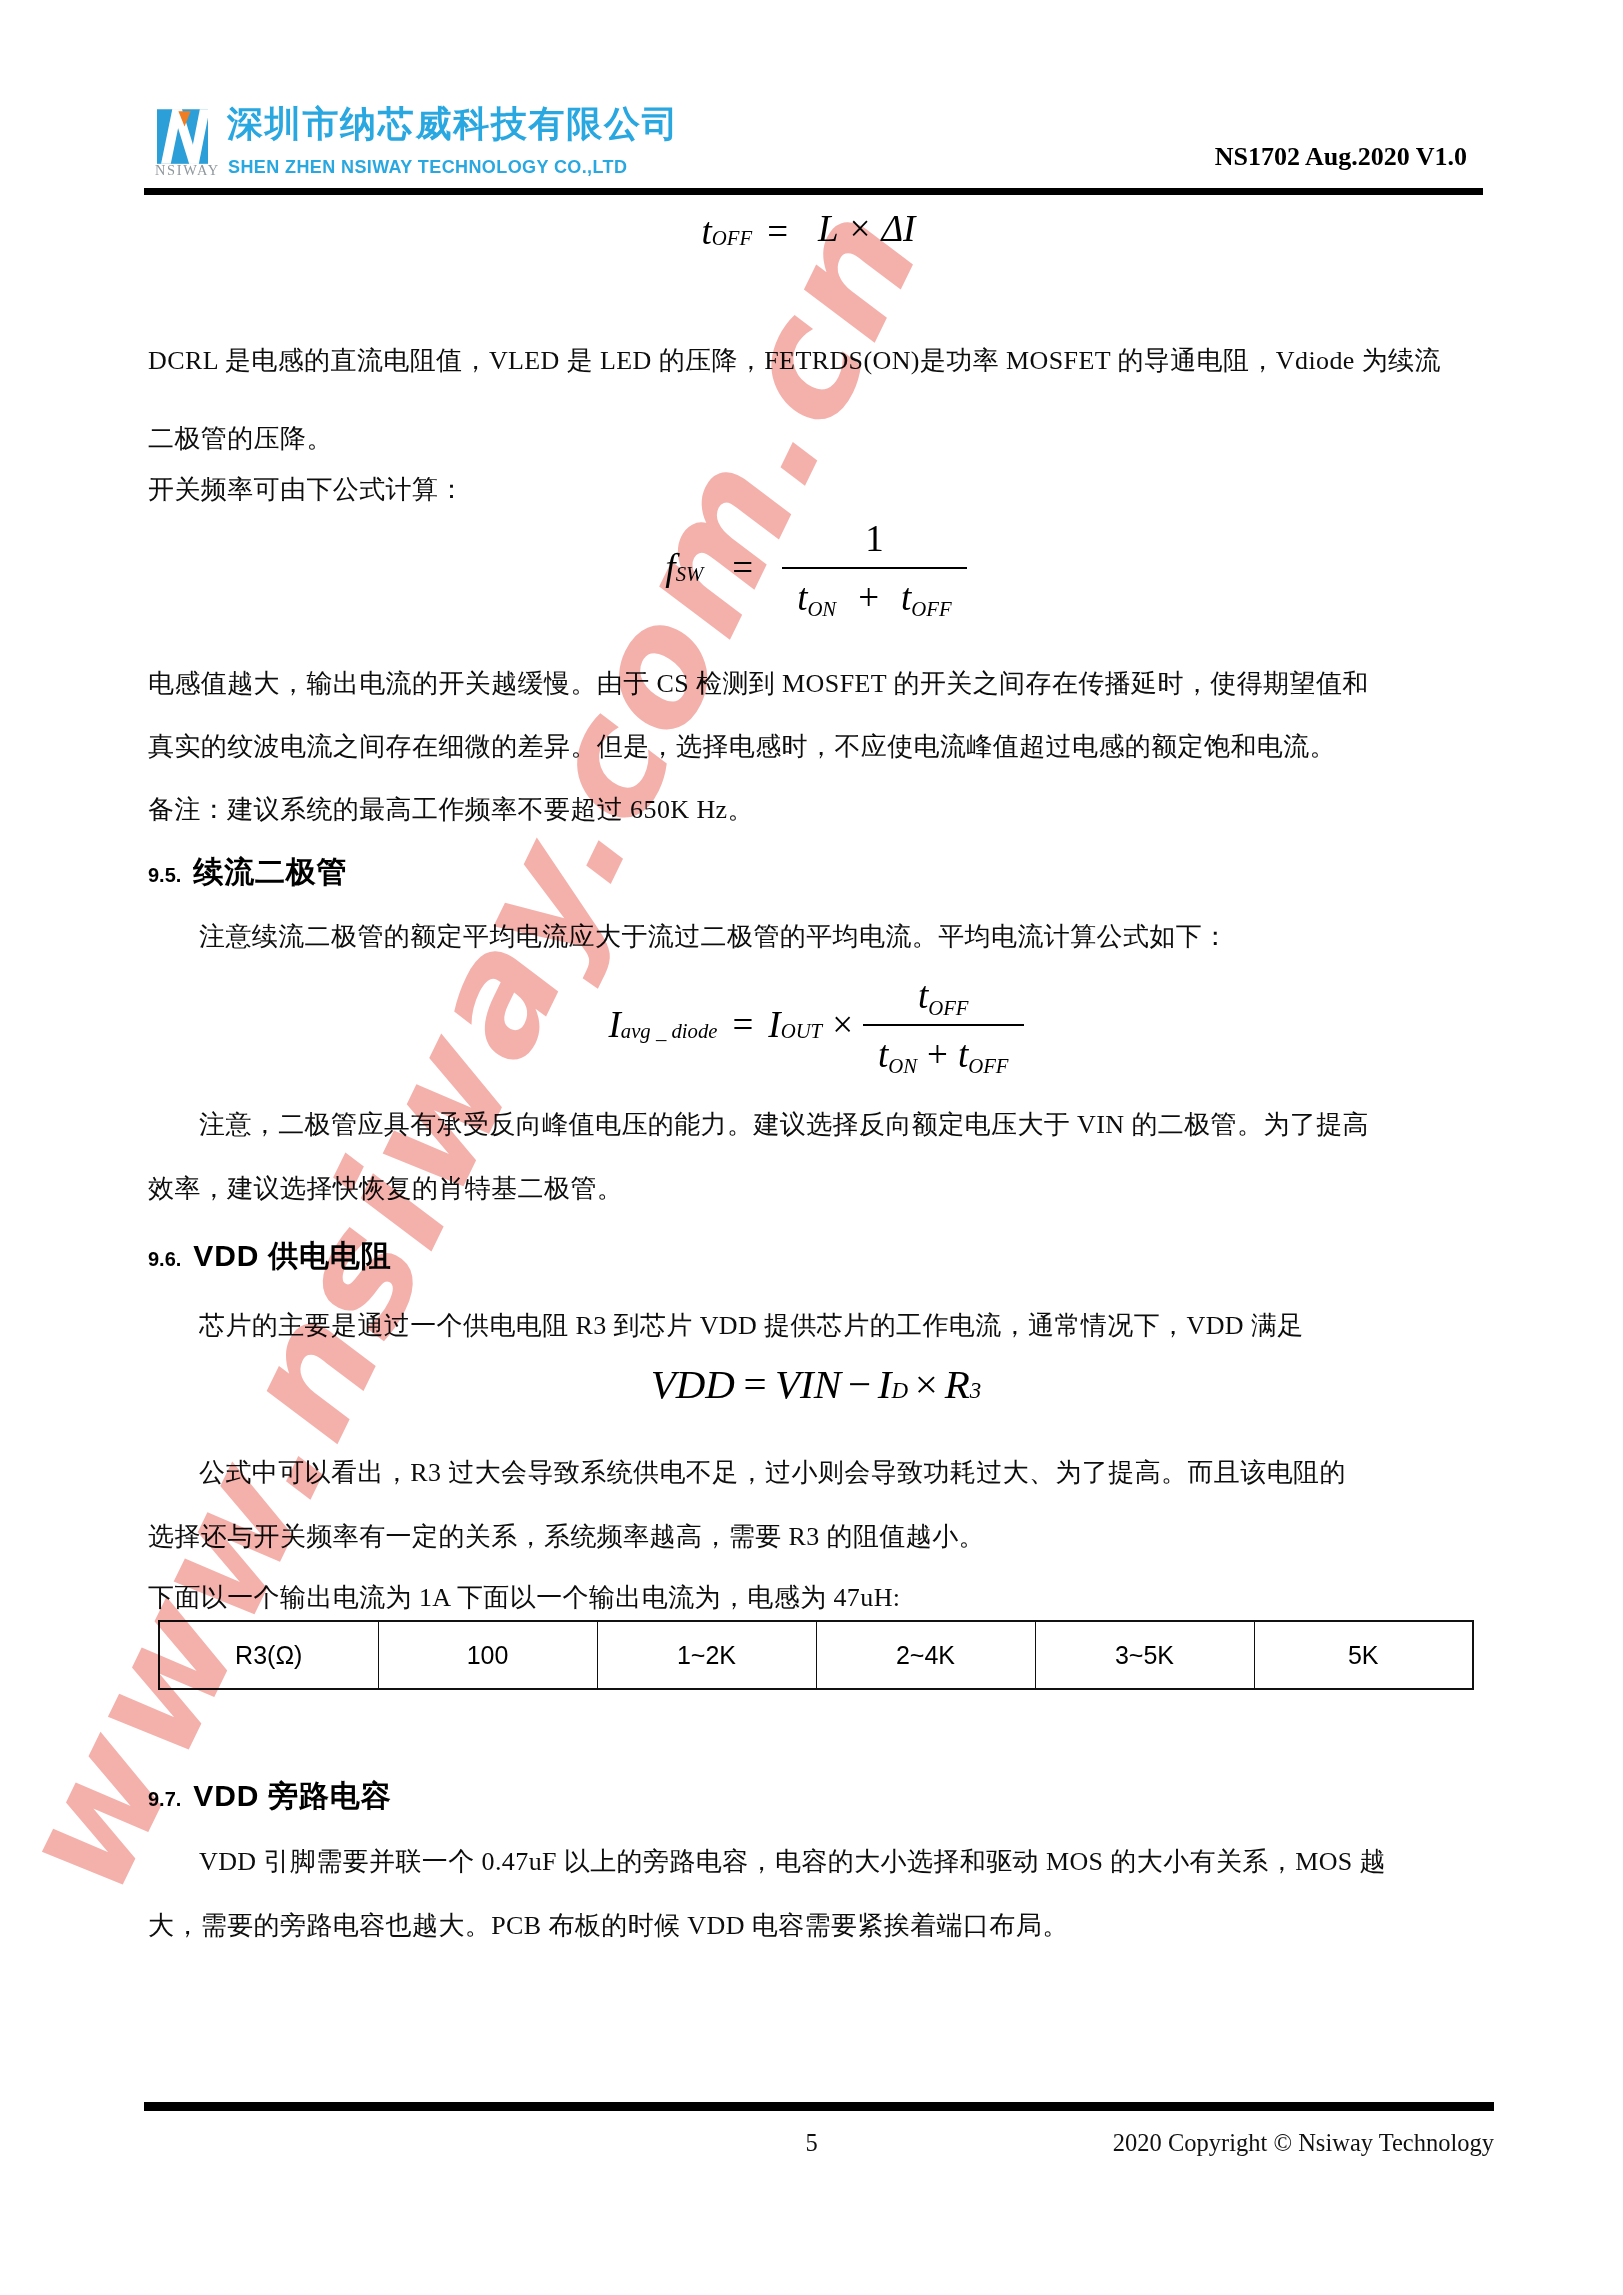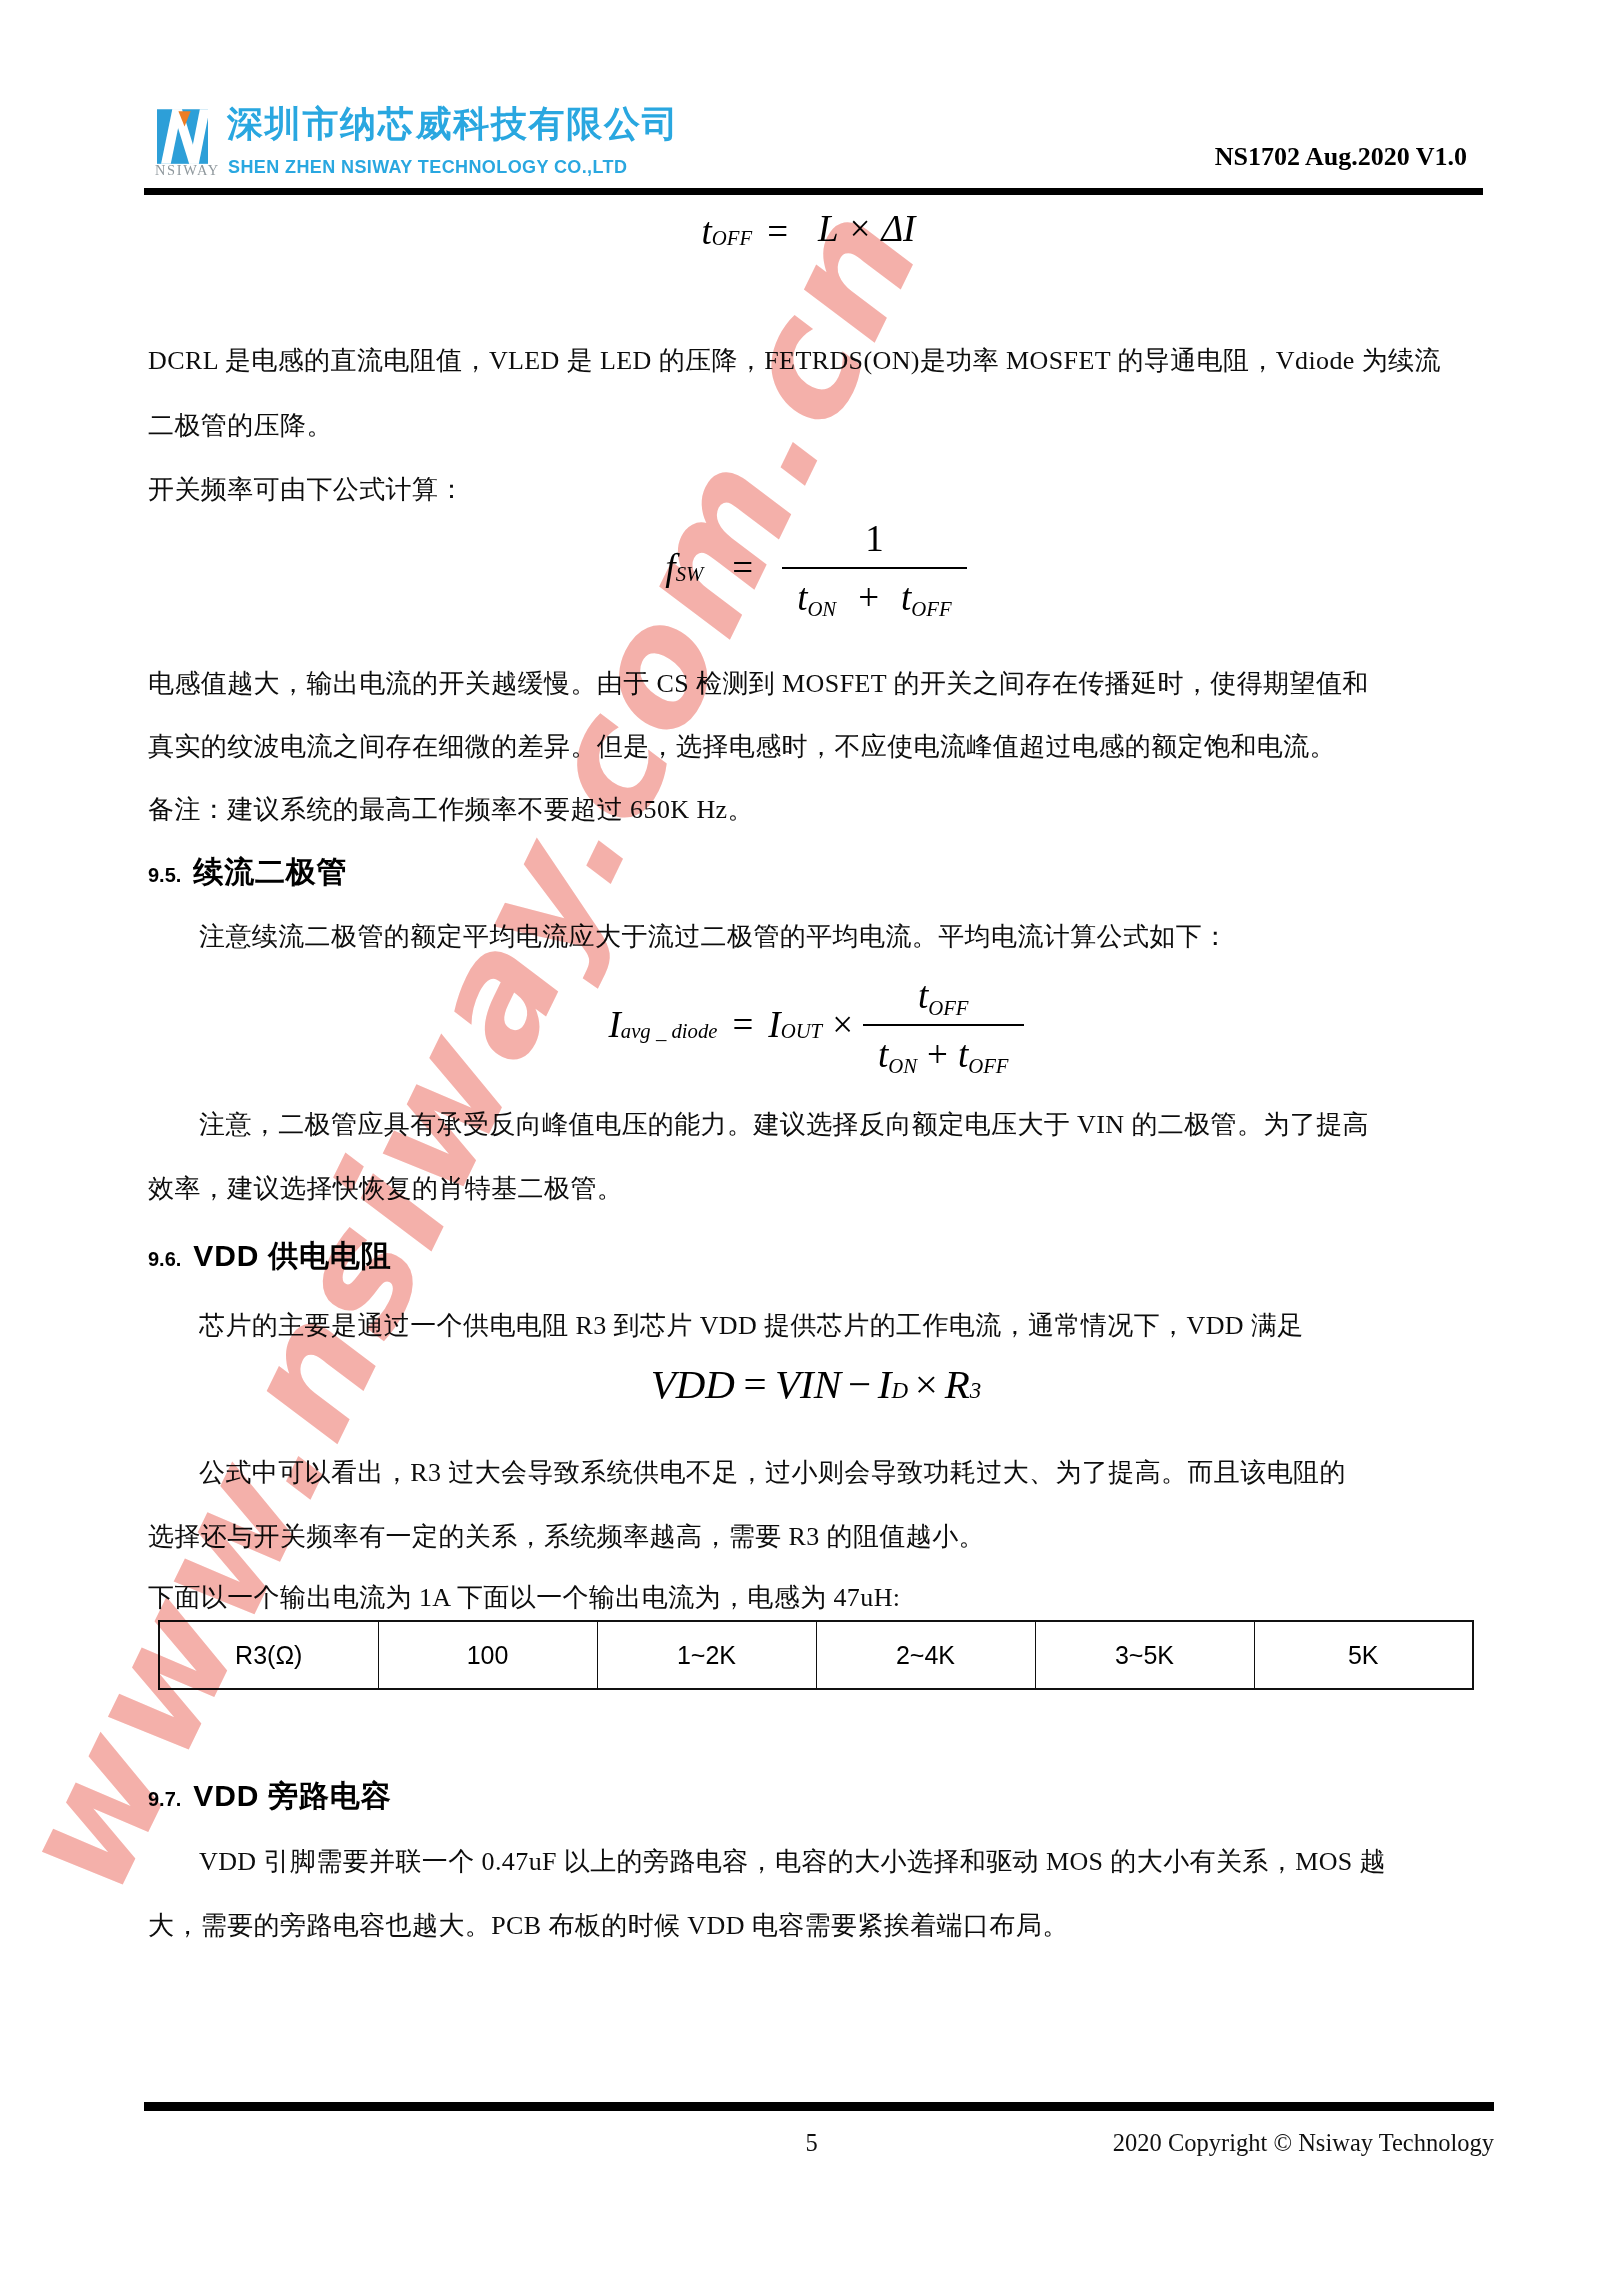--- a/index.html
+++ b/index.html
@@ -130,21 +130,21 @@
     <div class="formula" style="top:207px;">
       <span class="it">t</span>
         <sub>OFF</sub>
       <span class="eq">=</span>
       <span class="frac">
         <span class="num it">L × ΔI</span>
       </span>
     </div>
 
     <div class="tline" style="top:342px;">DCRL 是电感的直流电阻值，VLED 是 LED 的压降，FETRDS(ON)是功率 MOSFET 的导通电阻，Vdiode 为续流</div>
-    <div class="tline" style="top:407px;">二极管的压降。</div>
+    <div class="tline" style="top:420px;">二极管的压降。</div>
     <div class="tline" style="top:471px;">开关频率可由下公式计算：</div>
 
     <div class="formula f2" style="top:517px;">
       <span class="it">f</span>
         <sub>SW</sub>
       <span class="eq">=</span>
       <span class="frac">
         <span class="num">1</span>
         <span class="den">
           <span class="it">t</span><sub>ON</sub><span class="op">+</span><span class="it">t</span><sub>OFF</sub>

